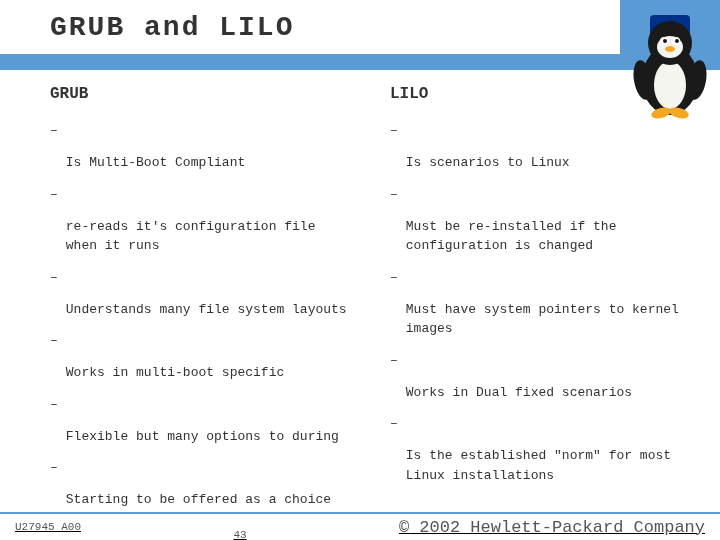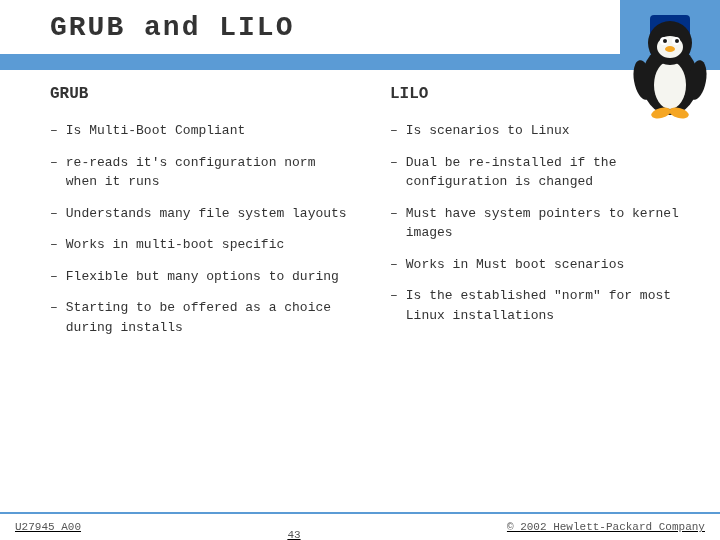--- a/index.html
+++ b/index.html
@@ -137,20 +137,21 @@
     }
 
     .bullet-dash {
       margin-right: 8px;
       flex-shrink: 0;
       font-weight: normal;
     }
 
     .bullet-text {
       flex: 1;
+      margin-top: 32px;
     }
 
     
     .bottom-bar {
       position: absolute;
       bottom: 0;
       left: 0;
       width: 100%;
       height: 28px;
       background: #ffffff;
@@ -169,21 +170,21 @@
     }
 
     .bottom-center {
       font-size: 11px;
       color: #555;
       font-family: 'Courier New', Courier, monospace;
       margin-top: 15px;
     }
 
     .bottom-right {
-      font-size: 11px;
+      font-size: 17px;
       color: #555;
       font-family: 'Courier New', Courier, monospace;
     }
 
     
     .hp-badge {
       width: 40px;
       height: 40px;
       background: #003087;
       border-radius: 4px;
@@ -248,21 +249,21 @@
 
     <div class="column">
       <div class="column-title">GRUB</div>
       <ul class="bullet-list">
         <li class="bullet-item">
           <span class="bullet-dash">–</span>
           <span class="bullet-text">Is Multi-Boot Compliant</span>
         </li>
         <li class="bullet-item">
           <span class="bullet-dash">–</span>
-          <span class="bullet-text">re-reads it's configuration norm when it runs</span>
+          <span class="bullet-text">re-reads it's configuration file when it runs</span>
         </li>
         <li class="bullet-item">
           <span class="bullet-dash">–</span>
           <span class="bullet-text">Understands many file system layouts</span>
         </li>
         <li class="bullet-item">
           <span class="bullet-dash">–</span>
           <span class="bullet-text">Works in multi-boot specific</span>
         </li>
         <li class="bullet-item">
@@ -278,29 +279,29 @@
 
     <div class="column">
       <div class="column-title">LILO</div>
       <ul class="bullet-list">
         <li class="bullet-item">
           <span class="bullet-dash">–</span>
           <span class="bullet-text">Is scenarios to Linux</span>
         </li>
         <li class="bullet-item">
           <span class="bullet-dash">–</span>
-          <span class="bullet-text">Dual be re-installed if the configuration is changed</span>
+          <span class="bullet-text">Must be re-installed if the configuration is changed</span>
         </li>
         <li class="bullet-item">
           <span class="bullet-dash">–</span>
           <span class="bullet-text">Must have system pointers to kernel images</span>
         </li>
         <li class="bullet-item">
           <span class="bullet-dash">–</span>
-          <span class="bullet-text">Works in Must boot scenarios</span>
+          <span class="bullet-text">Works in Dual fixed scenarios</span>
         </li>
         <li class="bullet-item">
           <span class="bullet-dash">–</span>
           <span class="bullet-text">Is the established "norm" for most Linux installations</span>
         </li>
       </ul>
     </div>
 
   </div>
 </div>

